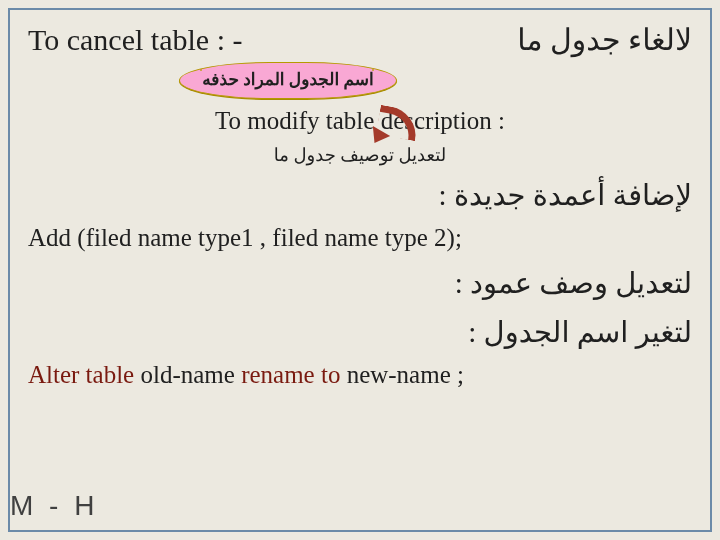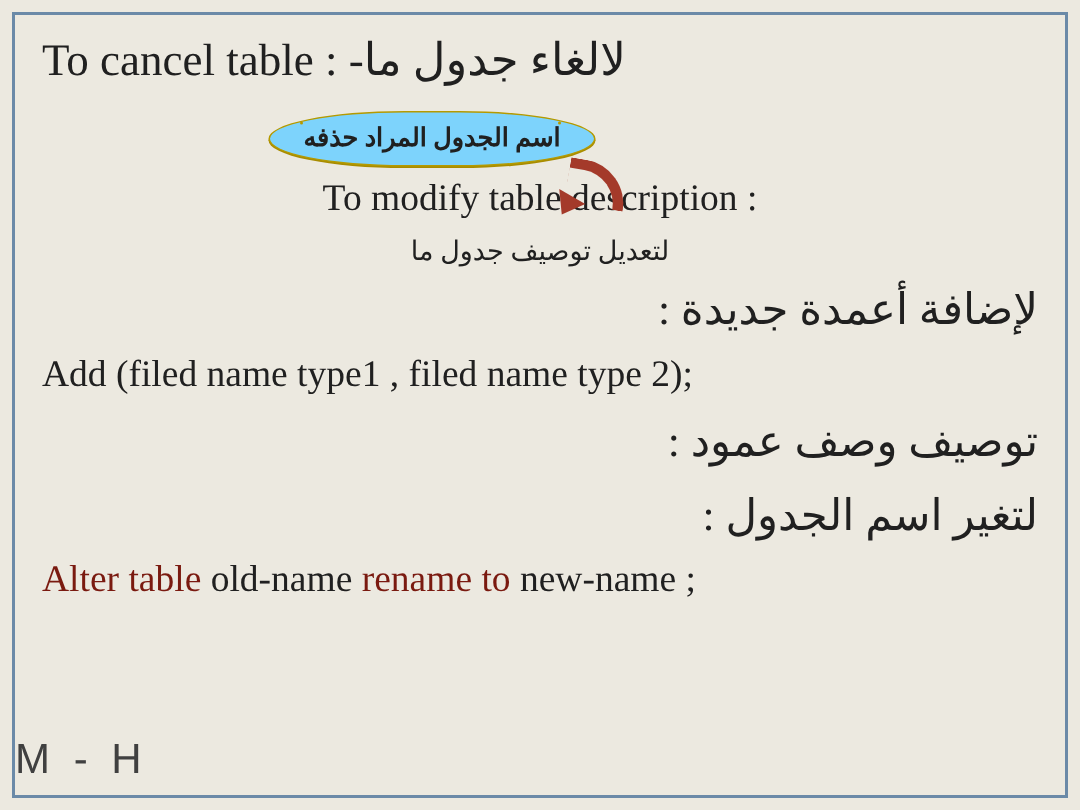--- a/index.html
+++ b/index.html
@@ -12,34 +12,35 @@
     overflow: hidden;
   }
   .frame {
     position: absolute;
     top: 8px; left: 8px; right: 8px; bottom: 8px;
     border: 2px solid #6b8aa8;
     padding: 12px 18px 8px 18px;
   }
   .header-row {
     display: flex;
+    justify-content: space-between;
     align-items: baseline;
-    margin-bottom: 16px;
+    margin-bottom: 5px;
   }
   .left-title { font-size: 30px; color: #202020; }
   .right-title { font-size: 30px; color: #202020; direction: rtl; }
   .bubble-wrap {
     text-align: center;
     margin: 2px 0 2px 140px;
     width: 240px;
     position: relative;
   }
   .bubble {
     display: inline-block;
-    background: #7dd3fc;
+    background: #f9a8d4;
     border: 1.5px solid #b59a00;
     border-radius: 50% / 60%;
     padding: 6px 22px 8px 22px;
     font-size: 17px;
     font-weight: bold;
     color: #202020;
     direction: rtl;
     box-shadow: 0 1px 0 #a88c00;
     position: relative;
   }
@@ -121,21 +122,21 @@
     <div class="split-line">
       <span class="black">To modify table description : </span>
       <span class="rtl">لتعديل توصيف جدول ما</span>
     </div>
 
 
     <div class="rtl-line">لإضافة أعمدة جديدة :</div>
 
     <span class="line black">Add (filed name type1 , filed name type 2);</span>
 
-    <div class="rtl-line">توصيف وصف عمود :</div>
+    <div class="rtl-line">لتعديل وصف عمود :</div>
 
 
     <div class="rtl-line">لتغير اسم الجدول :</div>
 
     <span class="line">
       <span class="red">Alter table  </span><span class="black">old-name </span><span class="red">rename to </span><span class="black">new-name ;</span>
     </span>
 
   </div>
 

